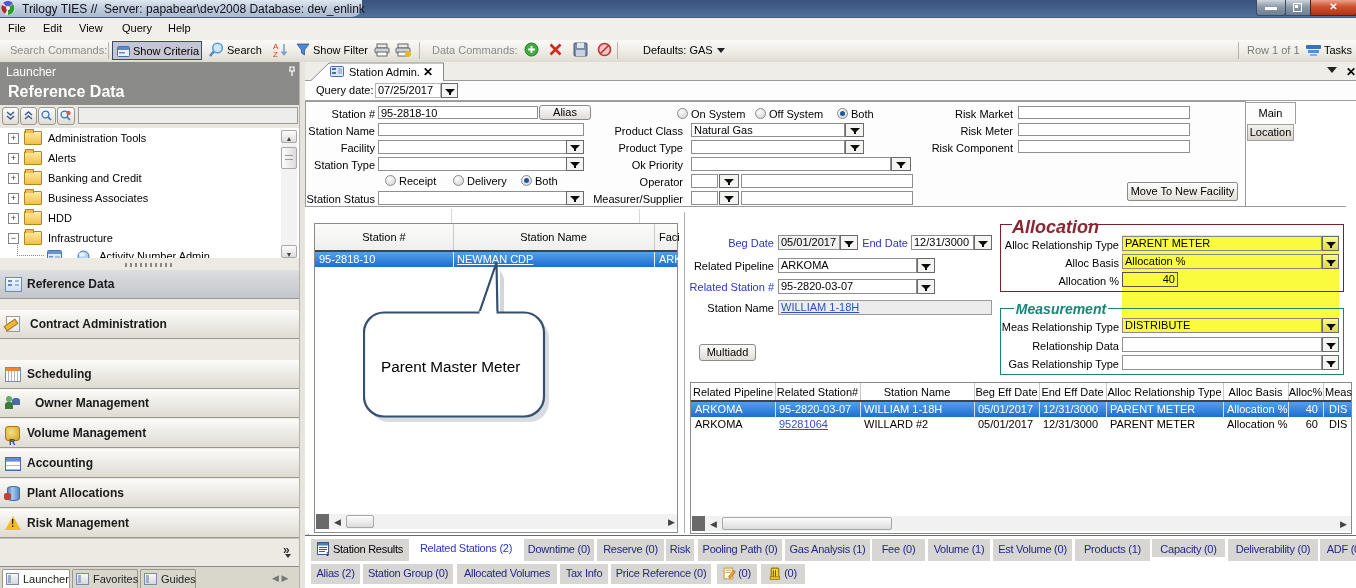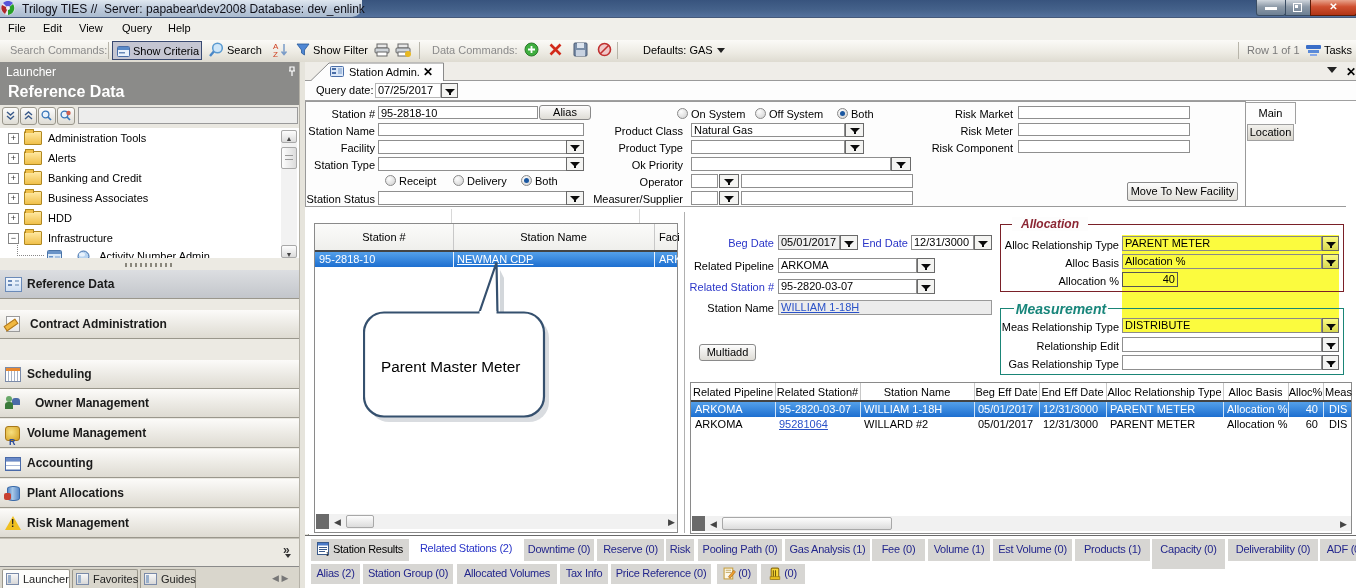--- a/index.html
+++ b/index.html
@@ -396,36 +396,36 @@
   <div class="lbl" style="right:582px;top:219px;color:#2a35c8;">Related Station #</div>
   <div class="fld" style="left:469px;top:217px;width:139px;height:15px;">95-2820-03-07</div>
   <div class="dd" style="left:608px;top:217px;width:18px;height:15px;"></div>
   <div class="lbl" style="right:582px;top:240px;">Station Name</div>
   <div class="fld" style="left:469px;top:238px;width:214px;height:15px;background:#ececec;border-color:#9a9a9a;"><span style="color:#2a52c8;text-decoration:underline;">WILLIAM 1-18H</span></div>
   <div class="abs" style="left:390px;top:282px;width:57px;height:17px;background:linear-gradient(#fdfdfd,#dedcd6);border:1px solid #8a8a8a;border-radius:3px;box-sizing:border-box;text-align:center;line-height:15px;">Multiadd</div>
 
   <div class="abs" style="left:813px;top:173px;width:217px;height:97px;background:#fbfb3e;"></div>
 
   <div class="abs" style="left:691px;top:162px;width:344px;height:68px;border:1px solid #7a2028;box-sizing:border-box;"></div>
-  <div class="abs" style="left:703px;top:155px;width:76px;background:#fdfdfd;font-size:12px;font-weight:bold;font-style:italic;color:#8b2633;text-align:center;">Allocation</div>
+  <div class="abs" style="left:703px;top:155px;width:76px;background:#fdfdfd;font-size:18px;font-weight:bold;font-style:italic;color:#8b2633;text-align:center;">Allocation</div>
   <div class="lbl" style="right:237px;top:177px;">Alloc Relationship Type</div>
   <div class="fld" style="left:813px;top:174px;width:200px;height:15px;background:#fbfb3e;border-color:#8a8a8a;">PARENT METER</div>
   <div class="dd" style="left:1013px;top:174px;width:17px;height:15px;background:linear-gradient(#fbfb80,#d8d850);"></div>
   <div class="lbl" style="right:237px;top:195px;">Alloc Basis</div>
   <div class="fld" style="left:813px;top:192px;width:200px;height:15px;background:#fbfb3e;border-color:#8a8a8a;">Allocation %</div>
   <div class="dd" style="left:1013px;top:192px;width:17px;height:15px;background:linear-gradient(#fbfb80,#d8d850);"></div>
   <div class="lbl" style="right:237px;top:213px;">Allocation %</div>
   <div class="fld" style="left:813px;top:210px;width:56px;height:15px;background:#fbfb3e;border-color:#555;text-align:right;">40</div>
 
   <div class="abs" style="left:691px;top:246px;width:344px;height:67px;border:1px solid #1a8577;box-sizing:border-box;"></div>
   <div class="abs" style="left:705px;top:239px;width:94px;background:#fdfdfd;font-size:14px;font-weight:bold;font-style:italic;color:#17857a;text-align:center;">Measurement</div>
   <div class="lbl" style="right:237px;top:259px;">Meas Relationship Type</div>
   <div class="fld" style="left:813px;top:256px;width:200px;height:15px;background:#fbfb3e;border-color:#8a8a8a;">DISTRIBUTE</div>
   <div class="dd" style="left:1013px;top:256px;width:17px;height:15px;background:linear-gradient(#fbfb80,#d8d850);"></div>
-  <div class="lbl" style="right:237px;top:278px;">Relationship Edit</div>
+  <div class="lbl" style="right:237px;top:278px;">Relationship Data</div>
   <div class="fld" style="left:813px;top:275px;width:200px;height:15px;"></div>
   <div class="dd" style="left:1013px;top:275px;width:17px;height:15px;"></div>
   <div class="lbl" style="right:237px;top:296px;">Gas Relationship Type</div>
   <div class="fld" style="left:813px;top:293px;width:200px;height:15px;"></div>
   <div class="dd" style="left:1013px;top:293px;width:17px;height:15px;"></div>
 
   <div class="abs" id="bgrid" style="left:381px;top:320px;width:662px;height:152px;border:1px solid #8a8a8a;background:#fff;box-sizing:border-box;">
     <div class="vline" style="left:84px;top:0;height:17px;"></div>
     <div class="vline" style="left:169px;top:0;height:17px;"></div>
     <div class="vline" style="left:283px;top:0;height:17px;"></div>
@@ -497,21 +497,21 @@
     <div class="tabb" style="left:102px;top:0px;width:110px;height:27px;line-height:24px;background:#fff;color:#2a35c8;">Related Stations (2)</div>
     <div class="tabb" style="left:215px;top:3px;width:70px;height:22px;line-height:21px;">Downtime (0)</div>
     <div class="tabb" style="left:288px;top:3px;width:67px;height:22px;line-height:21px;">Reserve (0)</div>
     <div class="tabb" style="left:357px;top:3px;width:28px;height:22px;line-height:21px;">Risk</div>
     <div class="tabb" style="left:389px;top:3px;width:84px;height:22px;line-height:21px;">Pooling Path (0)</div>
     <div class="tabb" style="left:476px;top:3px;width:85px;height:22px;line-height:21px;">Gas Analysis (1)</div>
     <div class="tabb" style="left:563px;top:3px;width:53px;height:22px;line-height:21px;">Fee (0)</div>
     <div class="tabb" style="left:619px;top:3px;width:62px;height:22px;line-height:21px;">Volume (1)</div>
     <div class="tabb" style="left:684px;top:3px;width:79px;height:22px;line-height:21px;">Est Volume (0)</div>
     <div class="tabb" style="left:766px;top:3px;width:75px;height:22px;line-height:21px;">Products (1)</div>
-    <div class="tabb" style="left:843px;top:3px;width:73px;height:30px;line-height:21px;">Capacity (0)</div>
+    <div class="tabb" style="left:843px;top:3px;width:73px;height:18px;line-height:21px;">Capacity (0)</div>
     <div class="tabb" style="left:919px;top:3px;width:90px;height:22px;line-height:21px;">Deliverability (0)</div>
     <div class="tabb" style="left:1011px;top:3px;width:50px;height:22px;line-height:21px;">ADF (0)</div>
 
     <div class="tabb" style="left:2px;top:28px;width:49px;height:20px;line-height:19px;">Alias (2)</div>
     <div class="tabb" style="left:54px;top:28px;width:90px;height:20px;line-height:19px;">Station Group (0)</div>
     <div class="tabb" style="left:148px;top:28px;width:100px;height:20px;line-height:19px;">Allocated Volumes</div>
     <div class="tabb" style="left:251px;top:28px;width:48px;height:20px;line-height:19px;">Tax Info</div>
     <div class="tabb" style="left:302px;top:28px;width:100px;height:20px;line-height:19px;">Price Reference (0)</div>
     <div class="tabb" style="left:408px;top:28px;width:40px;height:20px;line-height:19px;"><svg width="13" height="13" viewBox="0 0 12 12" style="vertical-align:-3px;margin-right:2px;">
             <rect x="1" y="1" width="8" height="10" fill="#fdf8e8" stroke="#c8a040"></rect>

